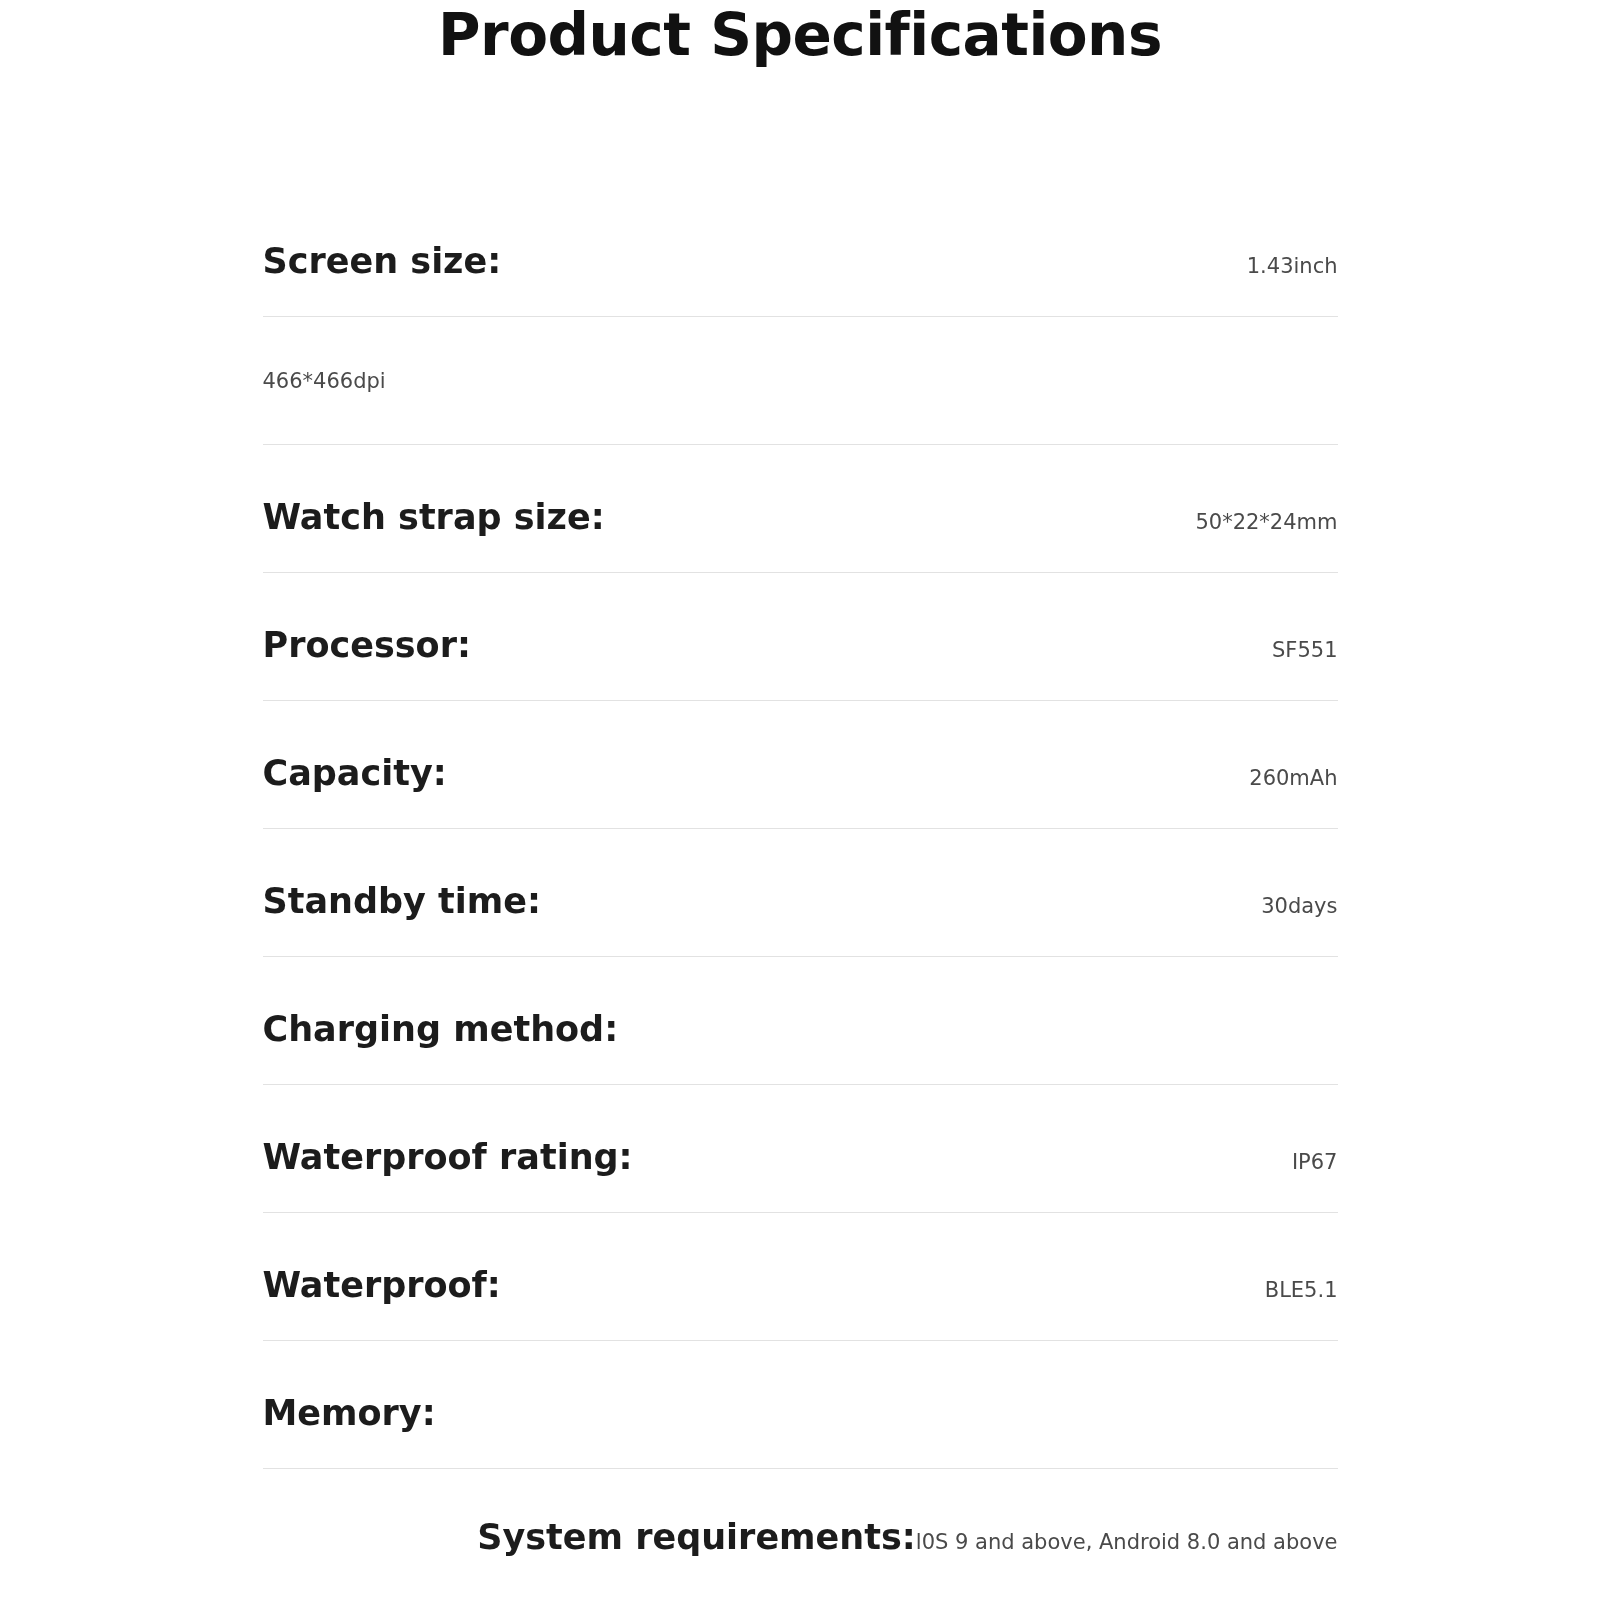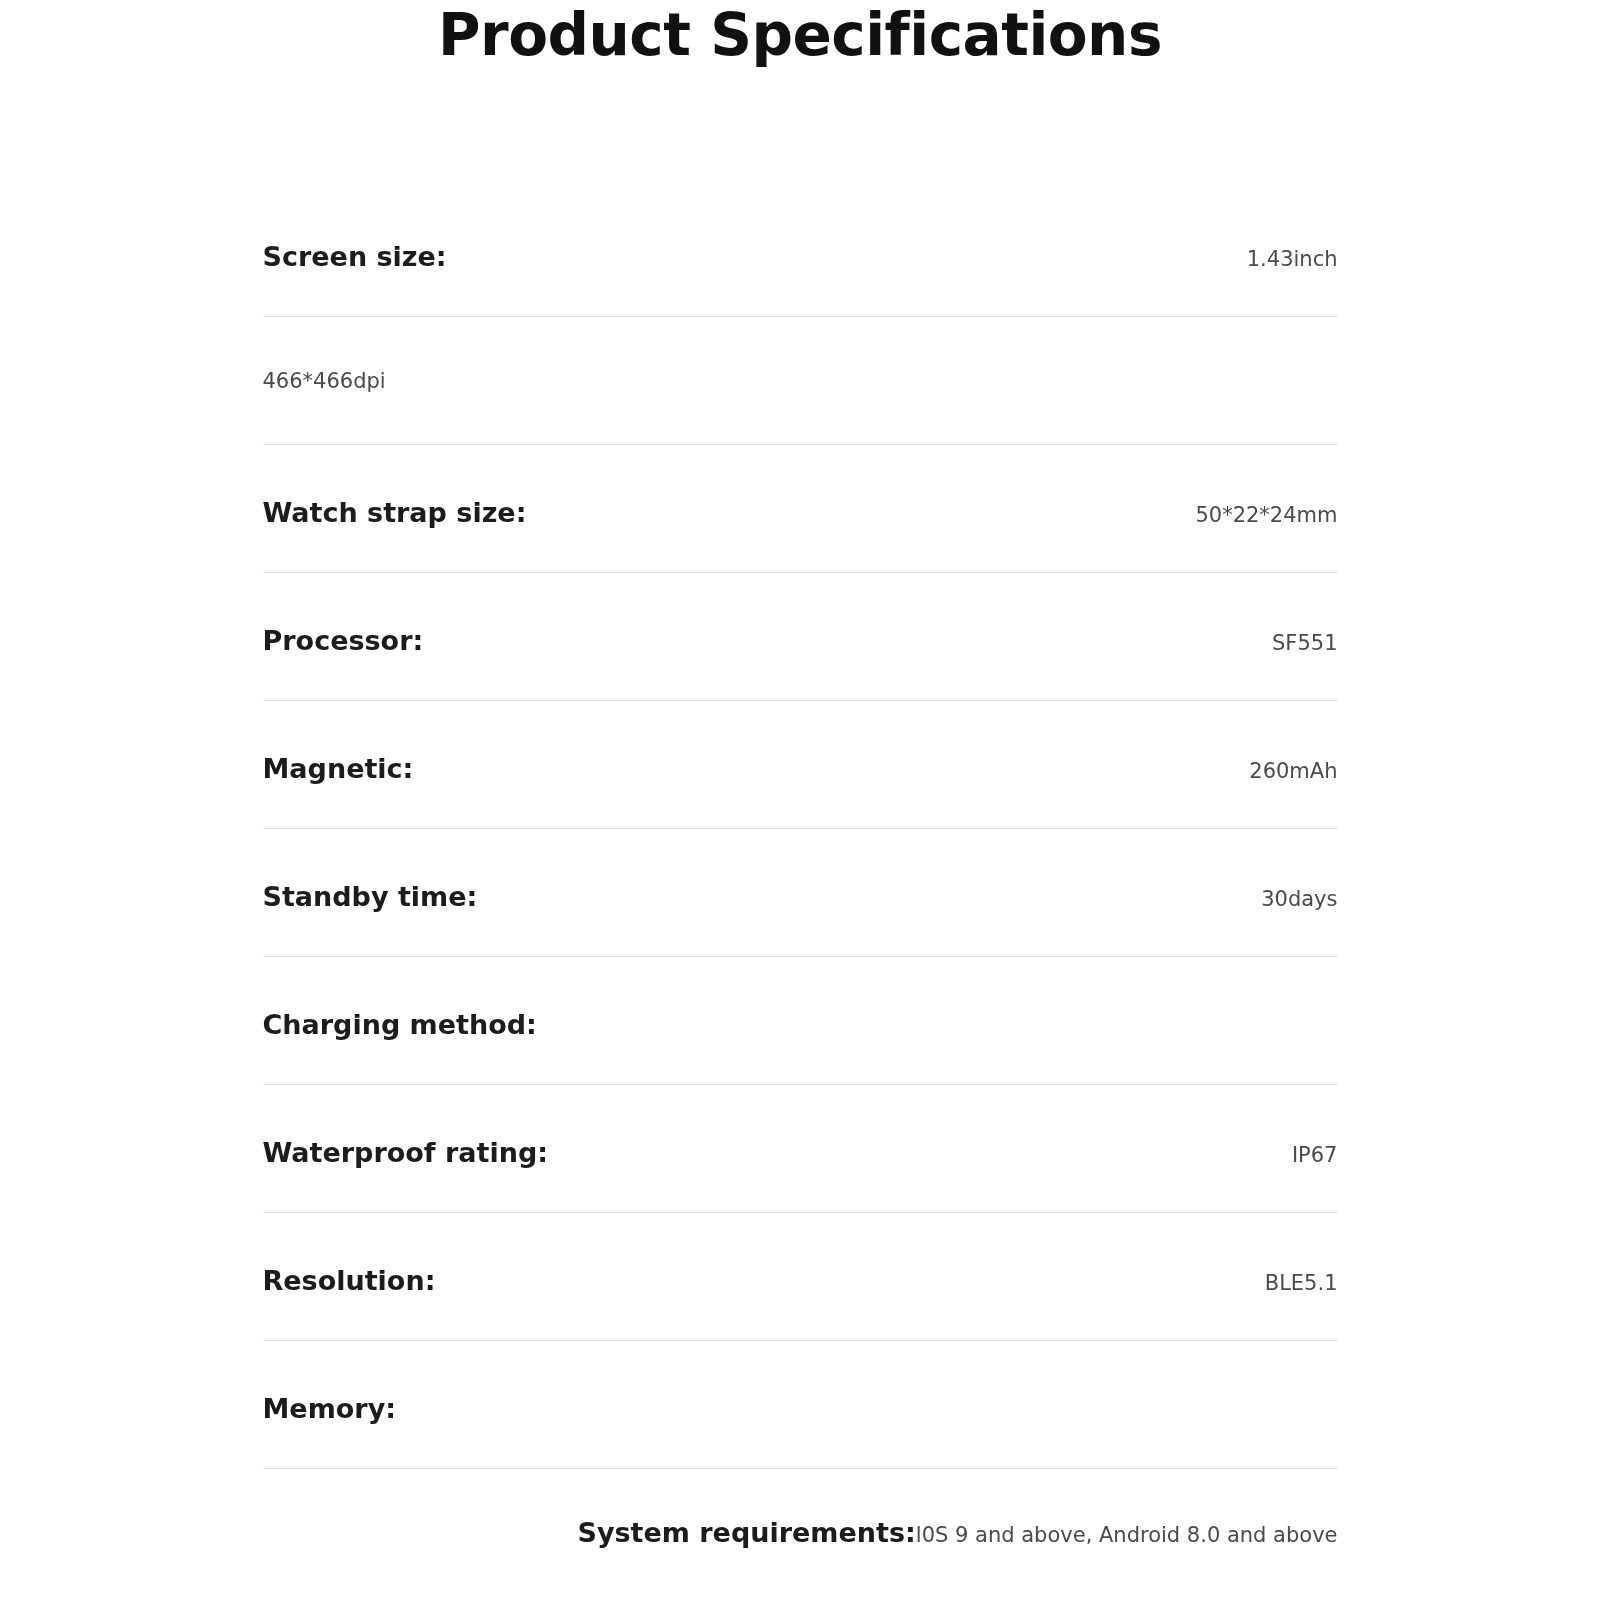--- a/index.html
+++ b/index.html
@@ -42,21 +42,21 @@
     justify-content: space-between;
     height: 128px;
     border-bottom: 1.5px solid #e2e2e2;
     box-sizing: border-box;
   }
   .spec-row:last-child {
     border-bottom: none;
     justify-content: flex-end;
   }
   .spec-label {
-    font-size: 27px;
+    font-size: 35px;
     font-weight: bold;
     color: #1c1c1c;
     white-space: nowrap;
     padding-top: 52px;
   }
   .spec-value {
     font-size: 21px;
     font-weight: 400;
     color: #4a4a4a;
     white-space: nowrap;
@@ -90,40 +90,40 @@
       <span class="spec-label">Watch strap size:</span>
       <span class="spec-value">50*22*24mm</span>
     </div>
 
     <div class="spec-row">
       <span class="spec-label">Processor:</span>
       <span class="spec-value">SF551</span>
     </div>
 
     <div class="spec-row">
-      <span class="spec-label">Magnetic:</span>
+      <span class="spec-label">Capacity:</span>
       <span class="spec-value">260mAh</span>
     </div>
 
     <div class="spec-row">
       <span class="spec-label">Standby time:</span>
       <span class="spec-value">30days</span>
     </div>
 
     <div class="spec-row">
       <span class="spec-label">Charging method:</span>
     </div>
 
     <div class="spec-row">
       <span class="spec-label">Waterproof rating:</span>
       <span class="spec-value">IP67</span>
     </div>
 
     <div class="spec-row">
-      <span class="spec-label">Resolution:</span>
+      <span class="spec-label">Waterproof:</span>
       <span class="spec-value">BLE5.1</span>
     </div>
 
     <div class="spec-row">
       <span class="spec-label">Memory:</span>
     </div>
 
     <div class="spec-row compact">
       <span class="spec-label">System requirements:</span>
       <span class="spec-value">l0S 9 and above, Android 8.0 and above</span>

